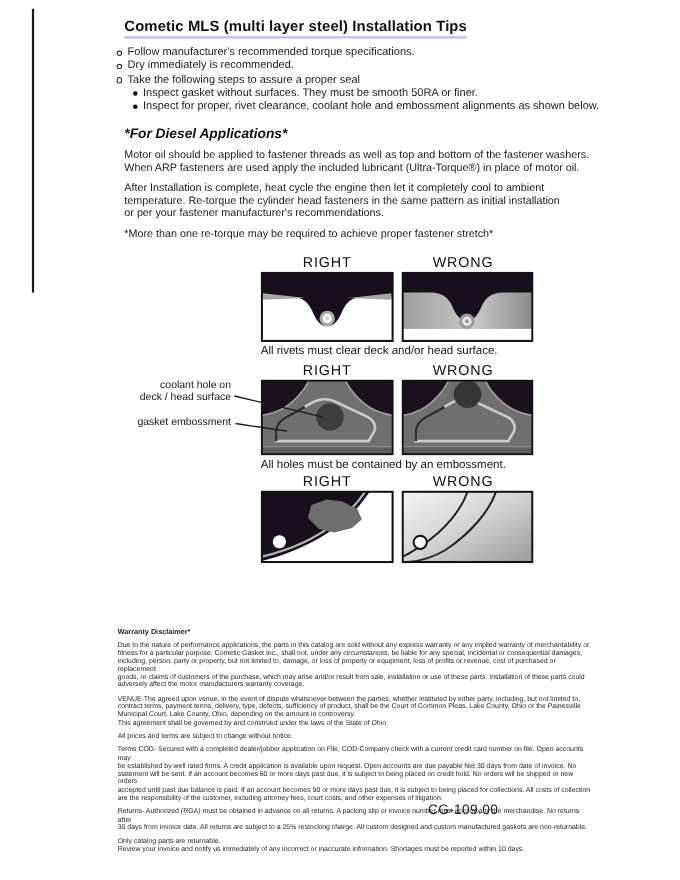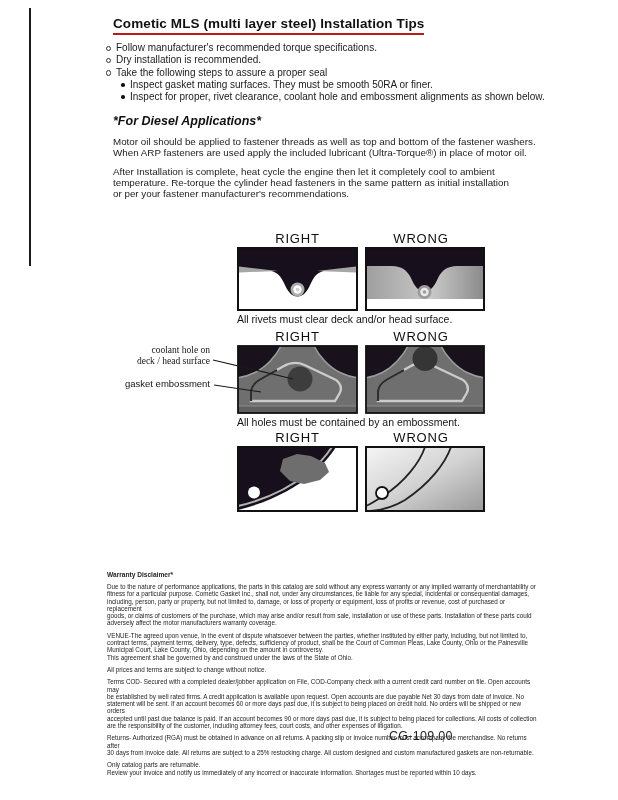--- a/index.html
+++ b/index.html
@@ -5,21 +5,21 @@
   html,body { margin:0; padding:0; background:#ffffff; }
   .page {
     position:relative; width:618px; height:800px; background:#ffffff;
     font-family:"Liberation Sans", sans-serif; color:#1c1c1c; overflow:hidden;
   }
   .spine-mark { position:absolute; left:29px; top:8px; width:2px; height:258px; background:#1a1a1a; }
 
   .title {
     position:absolute; left:113px; top:16px; margin:0;
     font-size:13.5px; font-weight:bold; color:#111;
-    border-bottom:2px solid #b91c1c; padding-bottom:2px; letter-spacing:0.1px;
+    border-bottom:2px solid #c4b5fd; padding-bottom:2px; letter-spacing:0.1px;
   }
 
   .tips { position:absolute; left:105px; top:42px; font-size:10px; line-height:12.3px; color:#1a1a1a; }
   .tip { position:relative; padding-left:11px; }
   .tip::before {
     content:""; position:absolute; left:1px; top:3.6px; width:3.4px; height:3.4px;
     border:1px solid #333; border-radius:50%;
   }
   .subtip { position:relative; margin-left:14px; padding-left:11px; }
   .subtip::before {
@@ -54,33 +54,34 @@
 <body>
 
 <div class="page">
 
   <div class="spine-mark"></div>
 
   <h1 class="title">Cometic MLS (multi layer steel) Installation Tips</h1>
 
   <div class="tips">
     <div class="tip"><span>Follow manufacturer's recommended torque specifications.</span></div>
-    <div class="tip"><span>Dry installation is recommended.</span></div>
+    <div class="tip"><span>Dry immediately is recommended.</span></div>
     <div class="tip"><span>Take the following steps to assure a proper seal</span></div>
-    <div class="subtip"><span>Inspect gasket mating surfaces.  They must be smooth 50RA or finer.</span></div>
+    <div class="subtip"><span>Inspect gasket without surfaces.  They must be smooth 50RA or finer.</span></div>
     <div class="subtip"><span>Inspect for proper, rivet clearance, coolant hole and embossment alignments as shown below.</span></div>
   </div>
 
   <div class="diesel">
     <h2>*For Diesel Applications*</h2>
     <p>Motor oil should be applied to fastener threads as well as top and bottom of the fastener washers.
 When ARP fasteners are used apply the included lubricant (Ultra-Torque®) in place of motor oil.</p>
     <p>After Installation is complete, heat cycle the engine then let it completely cool to ambient
 temperature. Re-torque the cylinder head fasteners in the same pattern as initial installation
 or per your fastener manufacturer's recommendations.</p>
+    <p>*More than one re-torque may be required to achieve proper fastener stretch*</p>
   </div>
 
   <div class="dg-row" style="top:231px;">
     <div class="dg-labels">
       <div class="dg-label">RIGHT</div>
       <div class="dg-label w2">WRONG</div>
     </div>
     <div class="dg-panels">
       <svg width="121" height="64" viewBox="0 0 121 64">
         <rect x="1" y="1" width="119" height="62" fill="#ffffff"></rect>
@@ -172,21 +173,21 @@
         </defs>
         <rect x="1" y="1" width="118" height="64" fill="url(#g3)"></rect>
         <path d="M60,1 C55,16 40,36 18,50 C12,54 6,58 1,60" stroke="#222222" stroke-width="1.8" fill="none"></path>
         <path d="M86,1 C80,18 64,38 40,54 C30,60 18,64 6,65" stroke="#222222" stroke-width="1.8" fill="none"></path>
         <circle cx="17" cy="47" r="6" fill="#ffffff" stroke="#111111" stroke-width="1.8"></circle>
         <rect x="1" y="1" width="118" height="64" fill="none" stroke="#111111" stroke-width="2"></rect>
       </svg>
     </div>
   </div>
 
-  <div class="ann ann1" style="white-space:pre-line;font-family:Liberation Serif, serif;">coolant hole on
+  <div class="ann ann1" style="white-space:pre-line;">coolant hole on
 deck / head surface</div>
   <div class="ann ann2">gasket embossment</div>
 
   <svg class="pointer-overlay">
     <line x1="213" y1="360" x2="293" y2="379" stroke="#1a1a1a" stroke-width="1.2"></line>
     <line x1="214" y1="385" x2="261" y2="392" stroke="#1a1a1a" stroke-width="1.2"></line>
   </svg>
 
   <div class="warranty">
     <h3>Warranty Disclaimer*</h3>

